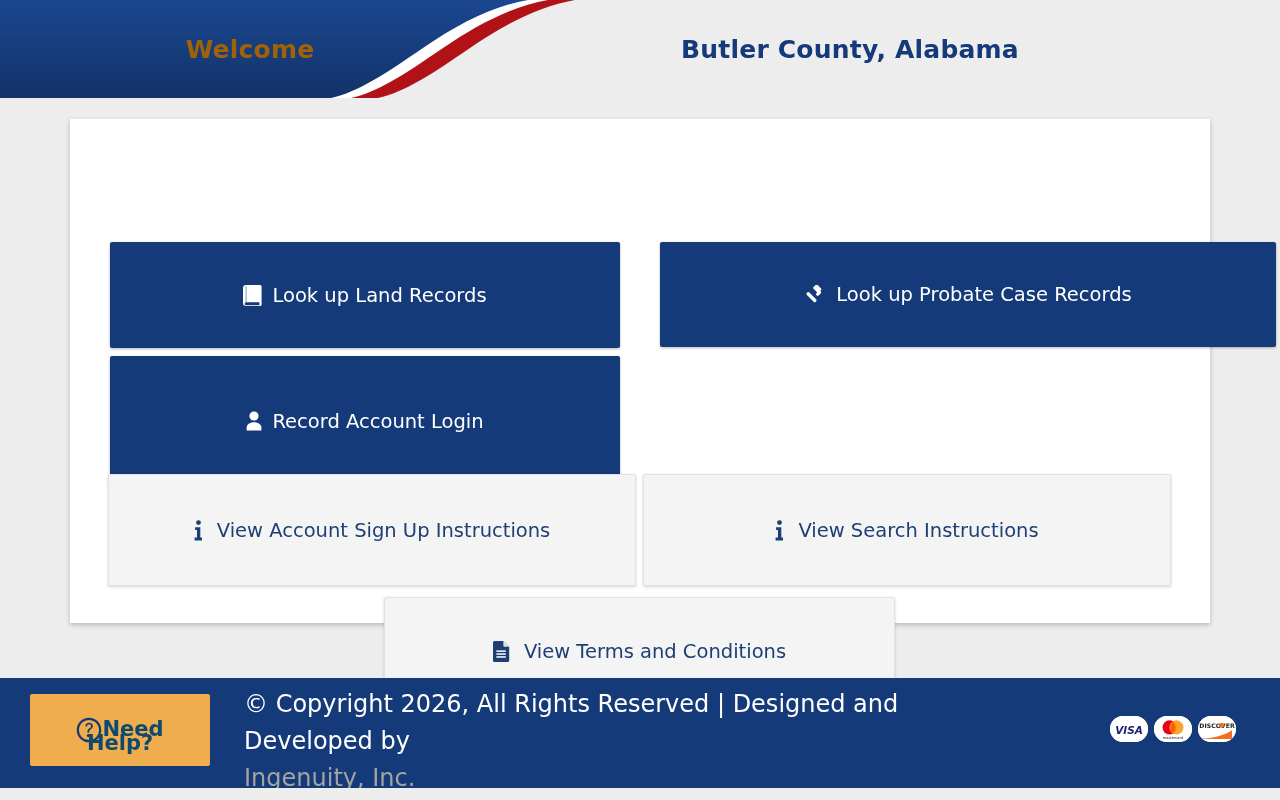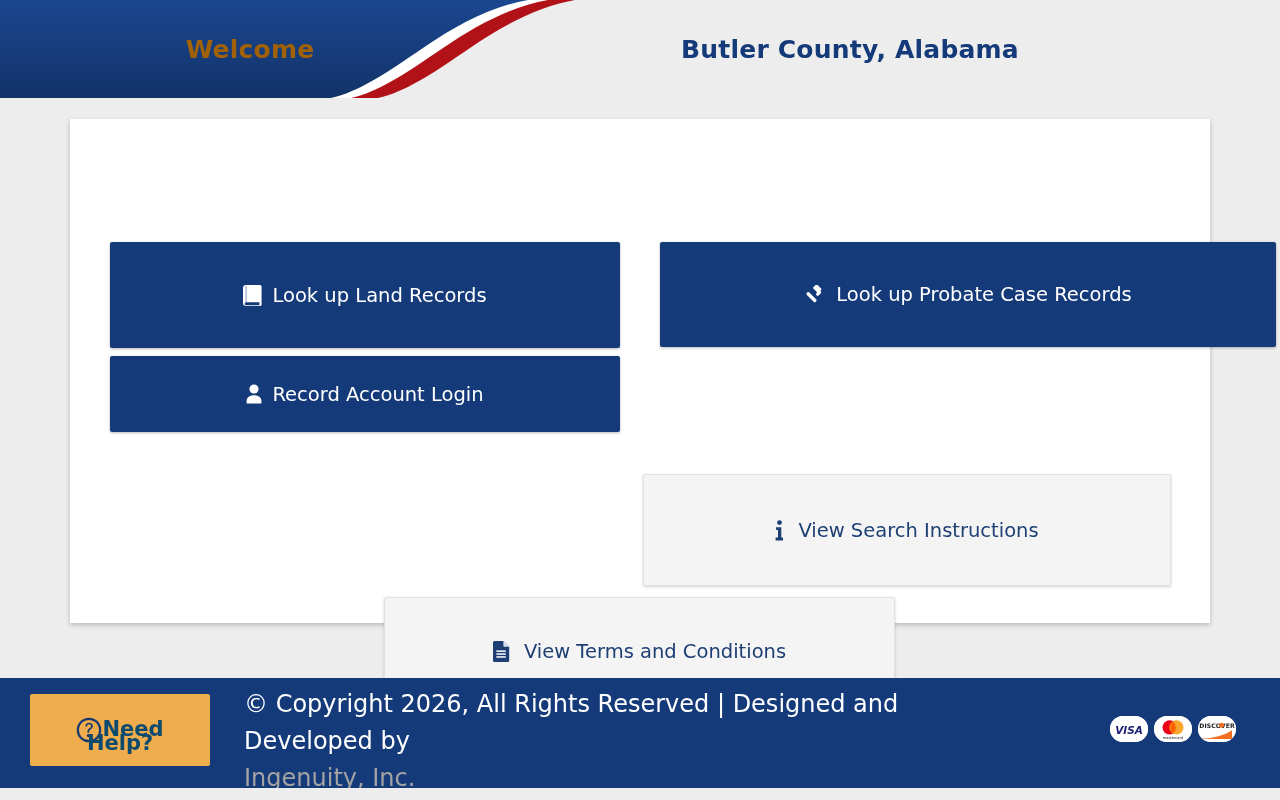--- a/index.html
+++ b/index.html
@@ -105,21 +105,21 @@
     cursor: pointer;
     box-shadow: 0 1px 3px rgba(0,0,0,0.18);
     text-align: center;
     padding: 0 14px;
   }
   .btn-light .ico { display: inline-flex; align-items: center; }
 
   
   #btn-land      { left: 110px; top: 144px; width: 510px; height: 106px; }
   #btn-probate   { left: 660px; top: 144px; width: 616px; height: 105px; }
-  #btn-login     { left: 110px; top: 258px; width: 510px; height: 76px; }
+  #btn-login     { left: 110px; top: 258px; width: 510px; height: 130px; }
   #btn-signup    { left: 108px; top: 376px; width: 528px; height: 112px; }
   #btn-search    { left: 643px; top: 376px; width: 528px; height: 112px; }
   #btn-terms     { left: 384px; top: 499px; width: 511px; height: 109px; }
   .abs { position: absolute; }
 
   
   .footer {
     position: relative;
     width: 1280px;
     height: 110px;
@@ -243,20 +243,29 @@
   <button class="btn-primary abs" id="btn-login">
     <span class="ico">
       <svg width="16" height="20" viewBox="0 0 16 20" aria-hidden="true">
         <circle cx="8" cy="5" r="4.6" fill="#ffffff"></circle>
         <path d="M8 11.2 C3.6 11.2 0.6 13.6 0.6 16.8 V19.4 H15.4 V16.8 C15.4 13.6 12.4 11.2 8 11.2 Z" fill="#ffffff"></path>
       </svg>
     </span>
     <span>Record Account Login</span>
   </button>
 
+  <button class="btn-light abs" id="btn-signup">
+    <span class="ico">
+      <svg width="9" height="21" viewBox="0 0 9 21" aria-hidden="true">
+        <circle cx="4.5" cy="2.6" r="2.4" fill="#1d3f73"></circle>
+        <path d="M1.1 7.2 H6.3 V17.6 H8.0 V20.4 H0.6 V17.6 H3.0 V10.0 H1.1 Z" fill="#1d3f73"></path>
+      </svg>
+    </span>
+    <span>View Account Sign Up Instructions</span>
+  </button>
 
   <button class="btn-light abs" id="btn-search">
     <span class="ico">
       <svg width="9" height="21" viewBox="0 0 9 21" aria-hidden="true">
         <circle cx="4.5" cy="2.6" r="2.4" fill="#1d3f73"></circle>
         <path d="M1.1 7.2 H6.3 V17.6 H8.0 V20.4 H0.6 V17.6 H3.0 V10.0 H1.1 Z" fill="#1d3f73"></path>
       </svg>
     </span>
     <span>View Search Instructions</span>
   </button>

